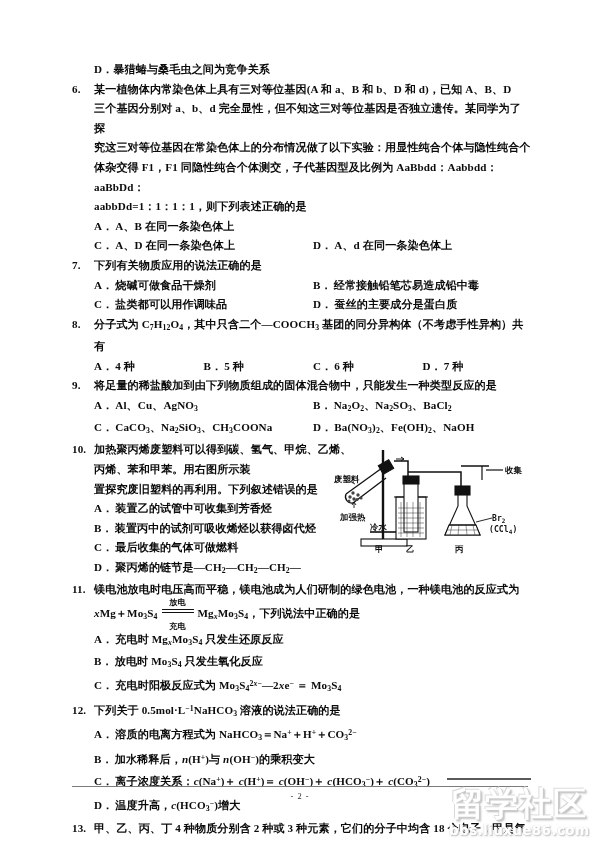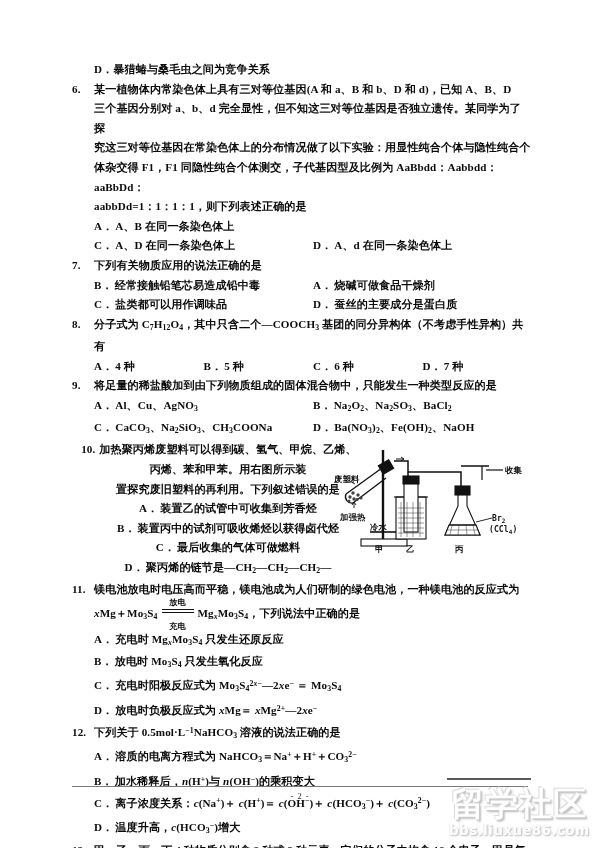--- a/index.html
+++ b/index.html
@@ -59,21 +59,21 @@
   .opt.full { width: 100%; }
   .opt .ltr { margin-right: 2px; }
   .subline { padding-left: 22px; }
   sub { font-size: 70%; vertical-align: -0.22em; }
   sup { font-size: 70%; vertical-align: 0.42em; margin-top: 32px; }
 
   
   .toprow { padding-left: 22px; }
 
   
-  .q10wrap { position: relative; text-align: center; }
+  .q10wrap { position: relative; }
   .q10text { width: 290px; }
   .figure {
     position: absolute;
     left: 262px;
     top: 2px;
     width: 205px;
     height: 108px;
   }
   .figure svg { display: block; }
 
@@ -202,22 +202,22 @@
         <div class="opt"><span class="ltr">C．</span><span>A、D 在同一条染色体上</span></div>
         <div class="opt"><span class="ltr">D．</span><span>A、d 在同一条染色体上</span></div>
       </div>
     </div>
 
     <div class="q">
       <div class="stem">
         <span class="num">7.</span><span>下列有关物质应用的说法正确的是</span>
       </div>
       <div class="optline">
+        <div class="opt"><span class="ltr">A．</span><span>烧碱可做食品干燥剂</span></div>
         <div class="opt"><span class="ltr">B．</span><span>经常接触铅笔芯易造成铅中毒</span></div>
-        <div class="opt"><span class="ltr">A．</span><span>烧碱可做食品干燥剂</span></div>
       </div>
       <div class="optline">
         <div class="opt"><span class="ltr">C．</span><span>盐类都可以用作调味品</span></div>
         <div class="opt"><span class="ltr">D．</span><span>蚕丝的主要成分是蛋白质</span></div>
       </div>
     </div>
 
     <div class="q">
       <div class="stem">
         <span class="num">8.</span><span>分子式为 C<sub>7</sub>H<sub>12</sub>O<sub>4</sub>，其中只含二个—COOCH<sub>3</sub> 基团的同分异构体（不考虑手性异构）共有</span>
@@ -366,23 +366,20 @@
       </div>
       <div class="optline">
         <div class="opt full"><span class="ltr">A．</span><span>充电时 Mg<sub><i>x</i></sub>Mo<sub>3</sub>S<sub>4</sub> 只发生还原反应</span></div>
       </div>
       <div class="optline">
         <div class="opt full"><span class="ltr">B．</span><span>放电时 Mo<sub>3</sub>S<sub>4</sub> 只发生氧化反应</span></div>
       </div>
       <div class="optline">
         <div class="opt full"><span class="ltr">C．</span><span>充电时阳极反应式为 Mo<sub>3</sub>S<sub>4</sub><sup>2<i>x</i>−</sup>—2<i>x</i>e<sup>−</sup> ＝ Mo<sub>3</sub>S<sub>4</sub></span></div>
       </div>
-      <div class="optline">
-        <div class="opt full"><span class="ltr">D．</span><span>放电时负极反应式为 <i>x</i>Mg＝ <i>x</i>Mg<sup>2+</sup>—2<i>x</i>e<sup>−</sup></span></div>
-      </div>
     </div>
 
     <div class="q">
       <div class="stem">
         <span class="num">12.</span><span>下列关于 0.5mol·L<sup>−1</sup>NaHCO<sub>3</sub> 溶液的说法正确的是</span>
       </div>
       <div class="optline">
         <div class="opt full"><span class="ltr">A．</span><span>溶质的电离方程式为 NaHCO<sub>3</sub>＝Na<sup>+</sup>＋H<sup>+</sup>＋CO<sub>3</sub><sup>2−</sup></span></div>
       </div>
       <div class="optline">

